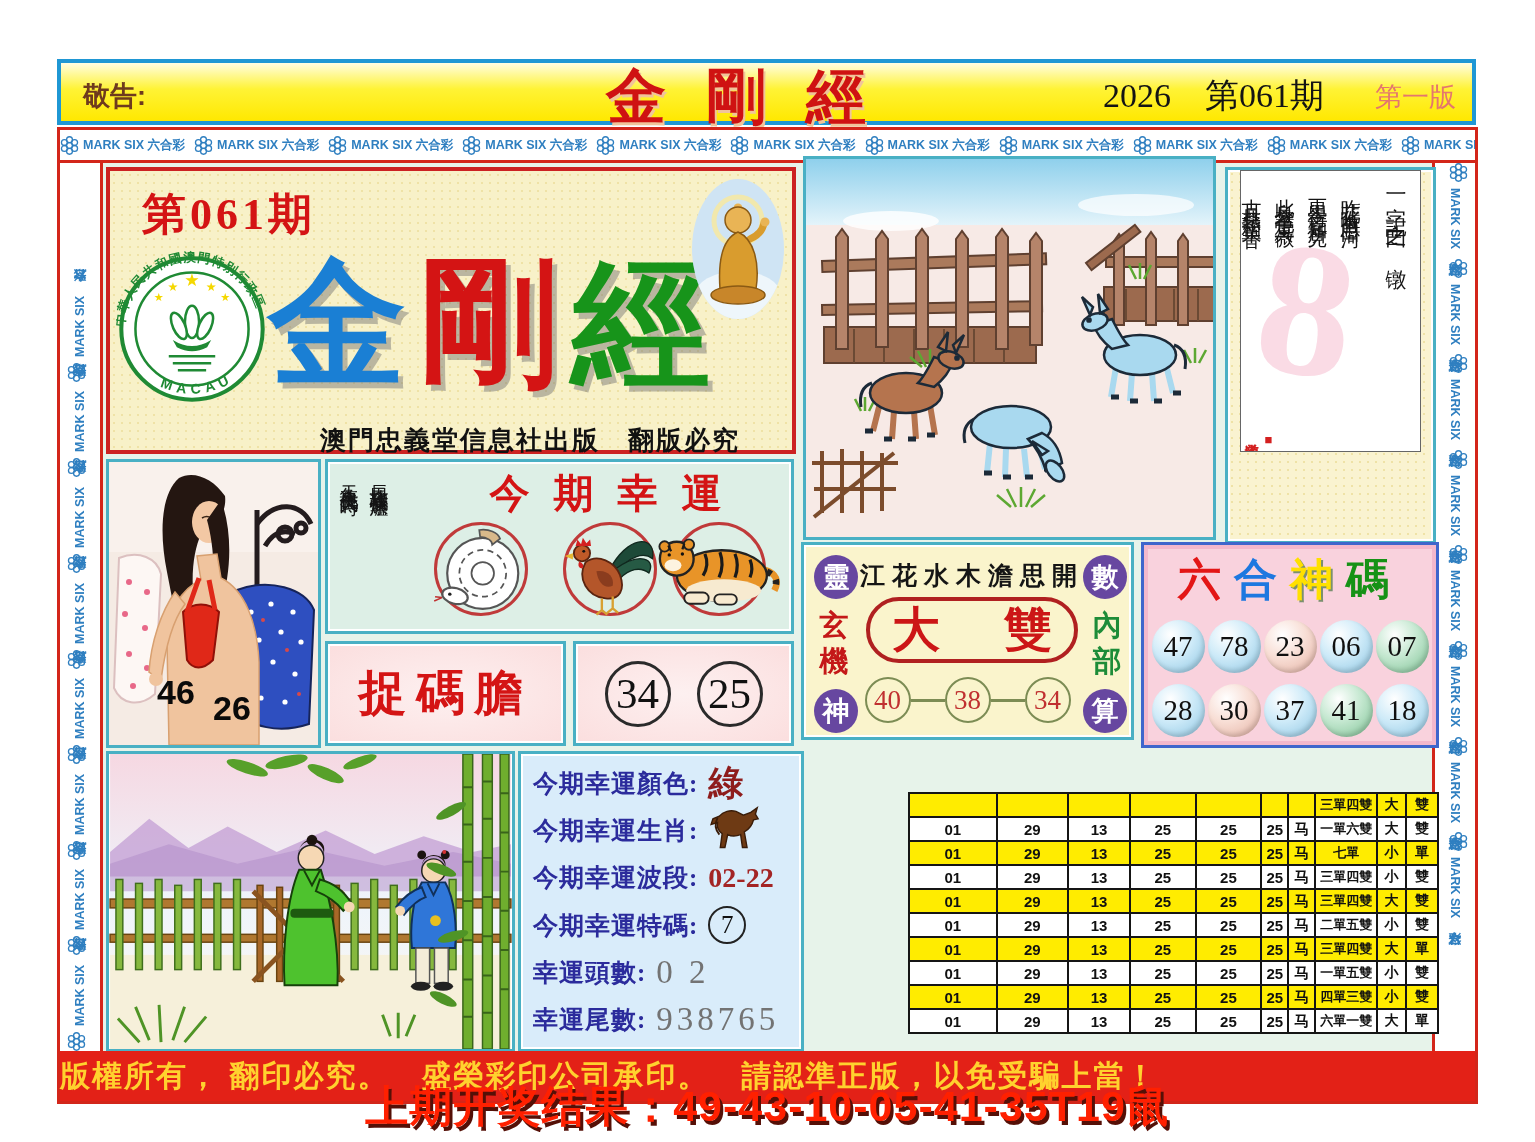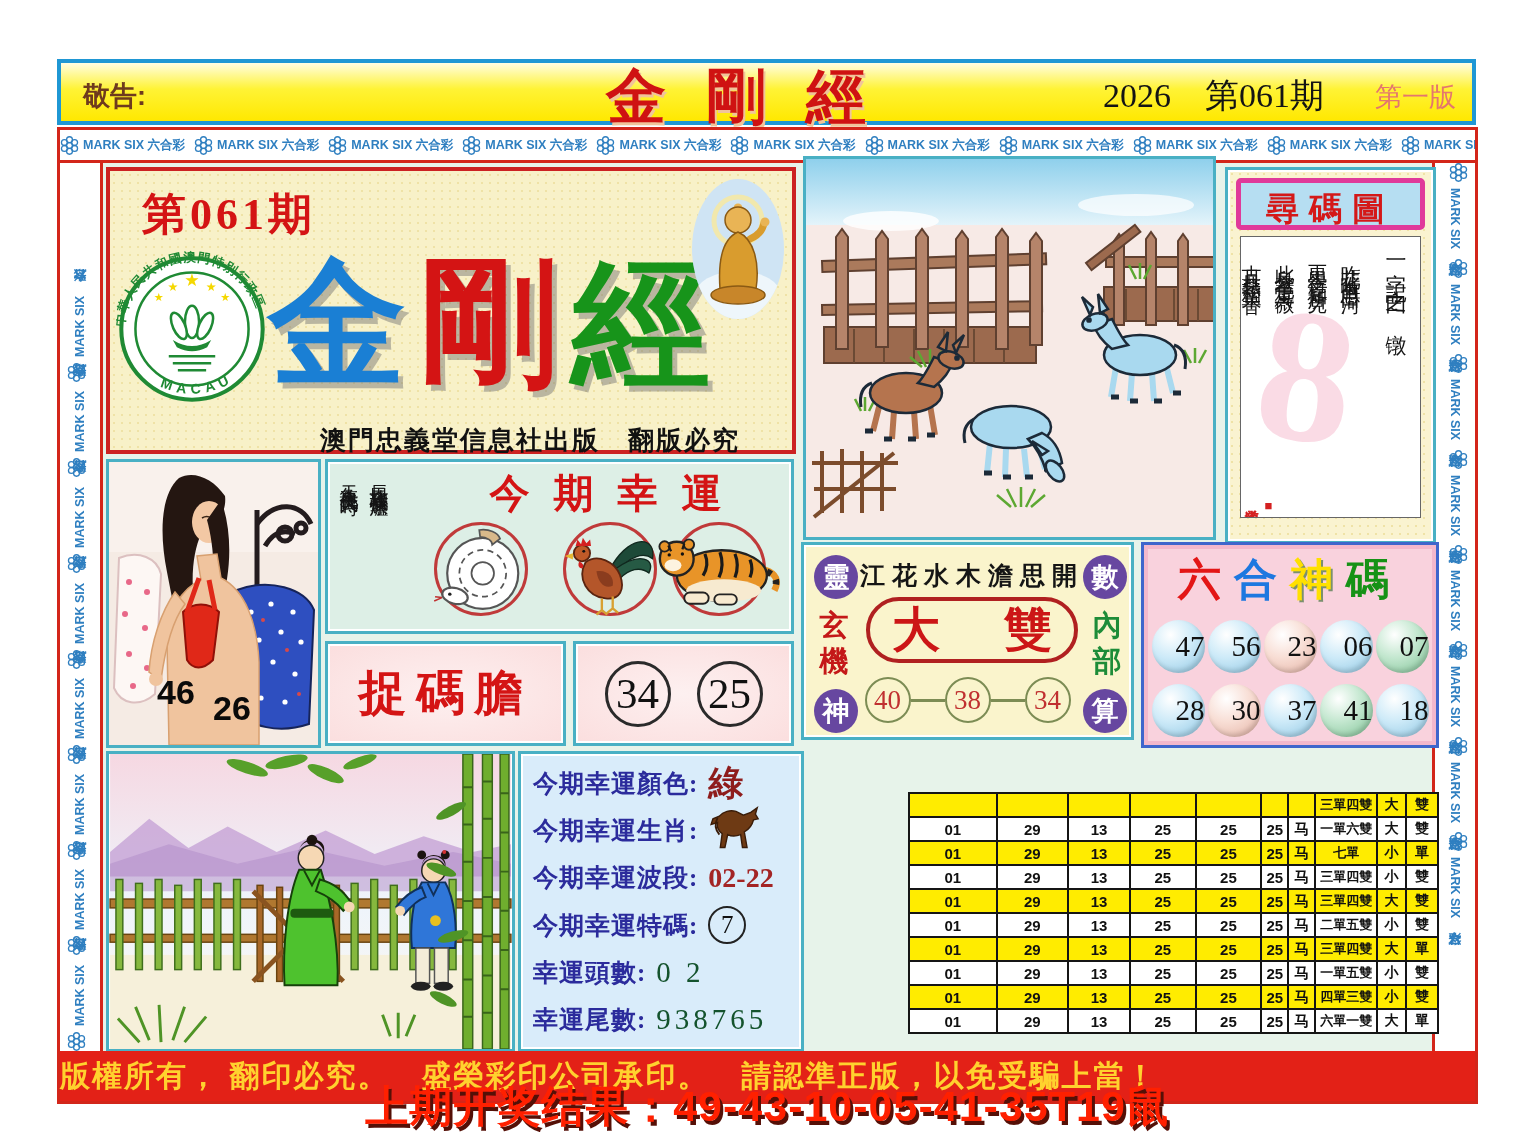--- a/index.html
+++ b/index.html
@@ -104,37 +104,37 @@
   .xnum{width:46px;height:46px;border:2.5px solid #7c8c54;border-radius:50%;box-sizing:border-box;text-align:center;
     line-height:42px;font-size:27px;color:#c03030;font-family:"Liberation Serif","DejaVu Serif",serif;flex:none}
   .xline{width:34px;height:3px;background:#7c8c54;flex:none}
 
   
   #shenma{position:absolute;left:1081px;top:412px;width:298px;height:206px;box-sizing:border-box;
     border:3px solid #3f66cc;background:#f9d2dd;box-shadow:0 0 0 4px #f3b8cc inset}
   #shenmatitle{margin-top:6px;text-align:center;font-size:43px;font-weight:bold;letter-spacing:13px;
     font-family:"Liberation Serif","DejaVu Serif",serif;white-space:nowrap}
   .ballrow{display:flex;justify-content:center;gap:3px;margin-top:11px}
-  .ball{width:53px;height:53px;border-radius:50%;text-align:right;line-height:53px;font-size:29px;color:#101010;
+  .ball{width:53px;height:53px;border-radius:50%;text-align:center;line-height:53px;font-size:29px;color:#101010;
     font-family:"Liberation Serif","DejaVu Serif",serif;flex:none}
 
   
   #donkeybox{left:743px;top:26px;width:413px;height:384px;background:#f7eae6;overflow:hidden}
   #bamboobox{left:46px;top:621px;width:409px;height:301px;background:#fdf6ee;overflow:hidden}
 
   
   #luckyinfo{left:458px;top:621px;width:286px;height:301px;background:#d9ecfa;display:flex;flex-direction:column;
     justify-content:space-around;padding:6px 4px 6px 12px;box-sizing:border-box}
   .lucky-row{display:flex;align-items:center;height:44px}
   .lucky-label{font-size:25px;font-weight:bold;color:#2b2b9c;font-family:"Liberation Serif","DejaVu Serif",serif;
     letter-spacing:1px;white-space:nowrap}
   .lv{margin-left:10px;white-space:nowrap}
   .lv-red{color:#8e1c1c;font-size:35px;font-weight:bold;font-family:"Liberation Serif",serif}
   .lv-band{color:#a32424;font-size:28px;font-weight:bold;font-family:"Liberation Serif",serif}
-  .lv-plain{color:#14532d;font-size:29px;font-family:"Liberation Serif",serif;letter-spacing:4px}
+  .lv-plain{color:#737373;font-size:33px;font-family:"Liberation Serif",serif;letter-spacing:4px}
   .lv-circle{display:inline-block;width:38px;height:38px;border:2.5px solid #222;border-radius:50%;box-sizing:border-box;
     text-align:center;line-height:33px;font-size:25px;color:#111;font-family:"Liberation Serif",serif}
 
   
   #ptable{position:absolute;left:848px;top:662px;width:531px;border-collapse:collapse;background:#fff}
   #ptable td{border:2px solid #151515;text-align:center;height:22px;font-weight:bold;font-size:15px;color:#111;
     padding:0;overflow:hidden;white-space:nowrap}
   #ptable tr.hl td{background:#ffec00}
   #ptable td.tc7{font-size:13px}
   #ptable td.tc8,#ptable td.tc9{font-size:14px}
@@ -549,21 +549,20 @@
           <path d="M385 204 l-7 -13 M389 204 l0 -15 M393 204 l7 -13"></path>
           <path d="M55 252 l-6 -12 M59 252 l0 -14 M63 252 l6 -12"></path>
         </g>
         <use href="#dkS" x="0" y="0" transform="translate(162,186) scale(-1,1)" color="#b5744e"></use>
         <use href="#dkG" transform="translate(150,228)" color="#a9d9ef"></use>
         <use href="#dkS" transform="translate(272,148)" color="#a9d9ef"></use>
       </svg>
     </div>
 
     <div id="xunmatu" class="cyanbox">
-      <div class="xtitle">尋碼圖</div>
       <div id="xinner">
         <div id="xwm">8</div>
         <div id="verse">
             <div class="vcol intro">一字記之曰：镦</div>
             <div class="vcol">昨花唯有恩田河，</div>
             <div class="vcol">更學得意知所見。</div>
             <div class="vcol">此身攀色上冥微，</div>
             <div class="vcol">古月燕琴相草香。</div>
           </div>
         <div id="xseal">曾道人</div>
@@ -712,21 +711,21 @@
         <div class="cornerseal" style="left: 279px; top: 10px;">數</div>
         <div class="cornerseal" style="left: 10px; top: 144px;">神</div>
         <div class="cornerseal" style="left: 279px; top: 144px;">算</div>
       </div>
 
     <div id="shenma">
       <div id="shenmatitle"><span style="color: rgb(227, 22, 22);">六</span><span style="color: rgb(29, 120, 224);">合</span><span style="color: rgb(255, 224, 0); text-shadow: rgba(20, 90, 20, 0.55) 2px 2px 0px;">神</span><span style="color: rgb(22, 146, 22);">碼</span></div>
       <div id="balls">
           <div class="ballrow">
             <div class="ball" style="background: radial-gradient(circle at 35% 28%, rgb(255, 255, 255) 0%, rgb(205, 234, 248) 45%, rgb(140, 197, 226) 100%); box-shadow: rgba(0, 0, 0, 0.15) -2px -3px 4px inset;">47</div>
-            <div class="ball" style="background: radial-gradient(circle at 35% 28%, rgb(255, 255, 255) 0%, rgb(205, 234, 248) 45%, rgb(140, 197, 226) 100%); box-shadow: rgba(0, 0, 0, 0.15) -2px -3px 4px inset;">56</div>
+            <div class="ball" style="background: radial-gradient(circle at 35% 28%, rgb(255, 255, 255) 0%, rgb(205, 234, 248) 45%, rgb(140, 197, 226) 100%); box-shadow: rgba(0, 0, 0, 0.15) -2px -3px 4px inset;">78</div>
             <div class="ball" style="background: radial-gradient(circle at 35% 28%, rgb(255, 255, 255) 0%, rgb(248, 222, 213) 45%, rgb(226, 174, 160) 100%); box-shadow: rgba(0, 0, 0, 0.15) -2px -3px 4px inset;">23</div>
             <div class="ball" style="background: radial-gradient(circle at 35% 28%, rgb(255, 255, 255) 0%, rgb(205, 234, 248) 45%, rgb(140, 197, 226) 100%); box-shadow: rgba(0, 0, 0, 0.15) -2px -3px 4px inset;">06</div>
             <div class="ball" style="background: radial-gradient(circle at 35% 28%, rgb(255, 255, 255) 0%, rgb(195, 231, 207) 45%, rgb(124, 193, 147) 100%); box-shadow: rgba(0, 0, 0, 0.15) -2px -3px 4px inset;">07</div>
           </div>
           <div class="ballrow">
             <div class="ball" style="background: radial-gradient(circle at 35% 28%, rgb(255, 255, 255) 0%, rgb(205, 234, 248) 45%, rgb(140, 197, 226) 100%); box-shadow: rgba(0, 0, 0, 0.15) -2px -3px 4px inset;">28</div>
             <div class="ball" style="background: radial-gradient(circle at 35% 28%, rgb(255, 255, 255) 0%, rgb(248, 222, 213) 45%, rgb(226, 174, 160) 100%); box-shadow: rgba(0, 0, 0, 0.15) -2px -3px 4px inset;">30</div>
             <div class="ball" style="background: radial-gradient(circle at 35% 28%, rgb(255, 255, 255) 0%, rgb(205, 234, 248) 45%, rgb(140, 197, 226) 100%); box-shadow: rgba(0, 0, 0, 0.15) -2px -3px 4px inset;">37</div>
             <div class="ball" style="background: radial-gradient(circle at 35% 28%, rgb(255, 255, 255) 0%, rgb(195, 231, 207) 45%, rgb(124, 193, 147) 100%); box-shadow: rgba(0, 0, 0, 0.15) -2px -3px 4px inset;">41</div>
             <div class="ball" style="background: radial-gradient(circle at 35% 28%, rgb(255, 255, 255) 0%, rgb(205, 234, 248) 45%, rgb(140, 197, 226) 100%); box-shadow: rgba(0, 0, 0, 0.15) -2px -3px 4px inset;">18</div>

